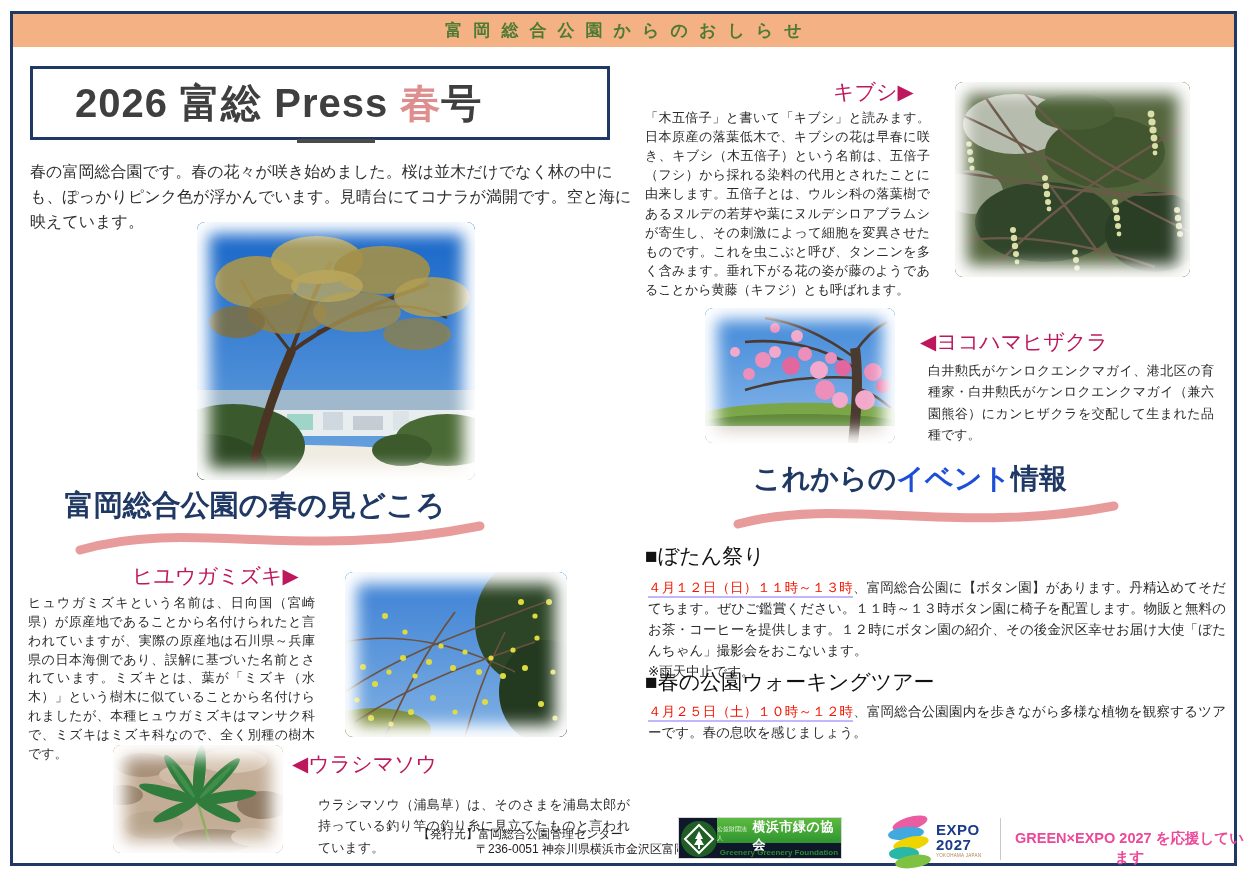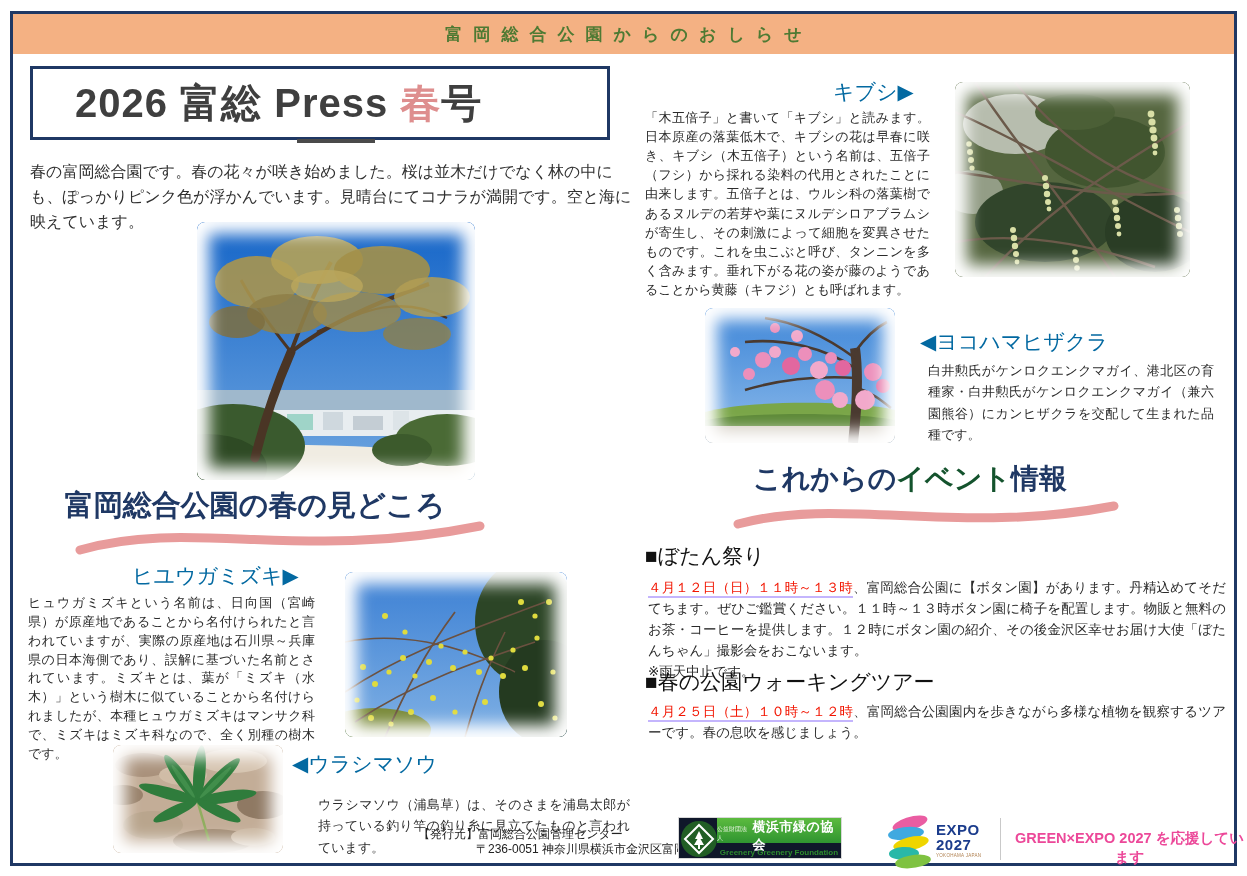--- a/index.html
+++ b/index.html
@@ -1,45 +1,45 @@
 <!DOCTYPE html>
 <html><head>
 <meta charset="utf-8">
 <style>
   html,body{margin:0;padding:0;background:#fff;}
   .page{position:relative;width:1247px;height:876px;background:#ffffff;
         font-family:"Liberation Sans","DejaVu Sans",sans-serif;color:#2b2b2b;overflow:hidden;}
   .frame{position:absolute;left:10px;top:11px;right:10px;bottom:10px;border:3px solid #1F3864;}
 
   
-  .banner{position:absolute;left:13px;right:13px;top:14px;height:40px;background:#F4B183;
+  .banner{position:absolute;left:13px;right:13px;top:14px;height:33px;background:#F4B183;
           display:flex;align-items:center;justify-content:center;}
   .banner-text{color:#4E7A33;font-weight:bold;font-size:17px;letter-spacing:0.65em;text-indent:0.65em;}
 
   
   .title-box{position:absolute;left:30px;top:66px;width:580px;height:74px;border:3px solid #1F3864;
              background:#fff;display:flex;align-items:center;padding-left:42px;box-sizing:border-box;}
   .title-text{font-size:40px;font-weight:bold;color:#3F3F3F;letter-spacing:1px;}
   .title-accent{color:#DE8E8E;}
   .title-underline{position:absolute;left:297px;top:139px;width:78px;height:4px;background:#4a4a4a;}
 
   .intro{position:absolute;left:30px;top:160px;width:604px;font-size:16px;line-height:1.55;color:#303030;}
 
   
   .photo{position:absolute;overflow:hidden;border-radius:8px;}
   .photo svg{display:block;}
   .photo .feather{position:absolute;inset:0;box-shadow:inset 0 0 16px 12px #ffffff;border-radius:8px;pointer-events:none;}
 
   .sec-title{position:absolute;font-weight:bold;color:#1F3864;}
   .highlights-title{left:30px;top:486px;width:450px;text-align:center;font-size:29px;}
   .events-title{left:695px;top:460px;width:430px;text-align:center;font-size:28px;}
-  .events-accent{color:#14532d;}
+  .events-accent{color:#1d4ed8;}
   .wave{position:absolute;}
 
-  .plant-heading{position:absolute;font-size:21px;color:#0369a1;}
+  .plant-heading{position:absolute;font-size:21px;color:#be185d;}
   .plant-body{position:absolute;font-size:13px;line-height:1.45;text-align:justify;color:#2b2b2b;}
 
   .event-heading{position:absolute;font-size:21px;color:#111;}
   .event-body{position:absolute;font-size:13.5px;line-height:1.55;color:#2b2b2b;text-align:justify;}
   .event-date{color:#F21500;border-bottom:2px solid #c4b5fd;padding-bottom:1px;}
   .note-line{display:block;}
 
   
   .publisher{position:absolute;left:418px;top:827px;font-size:12px;color:#222;line-height:1.25;}
   .publisher .addr{padding-left:58px;}

